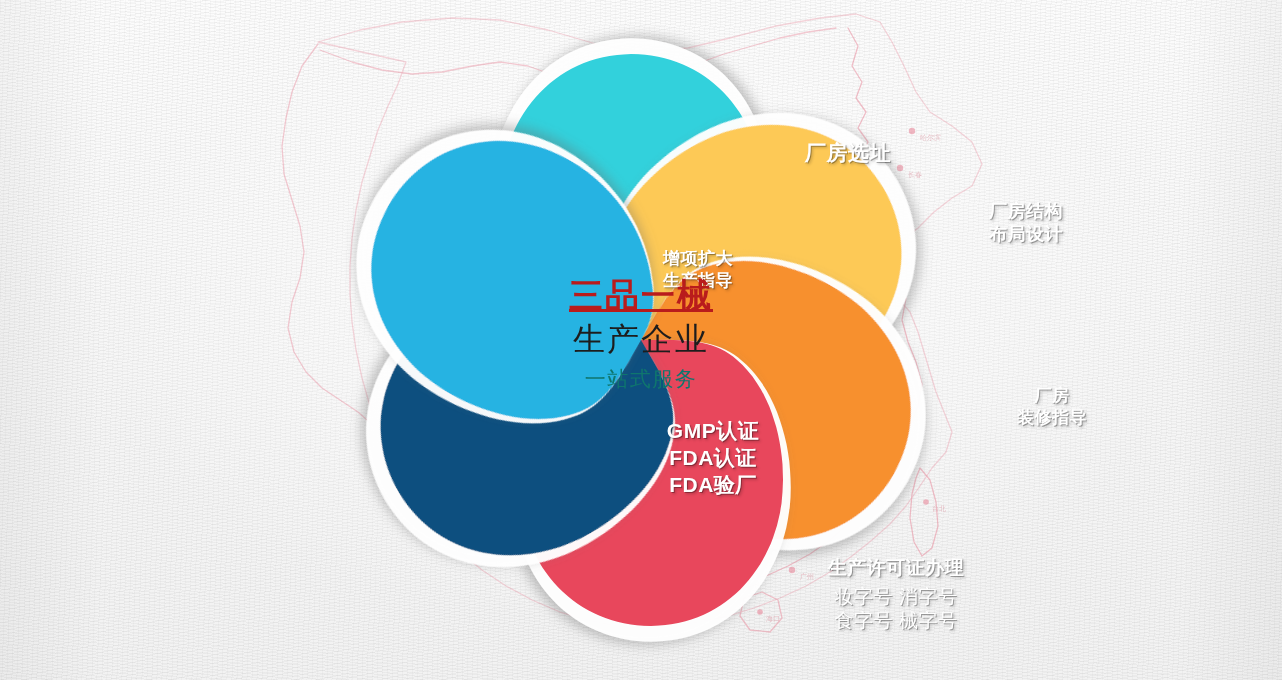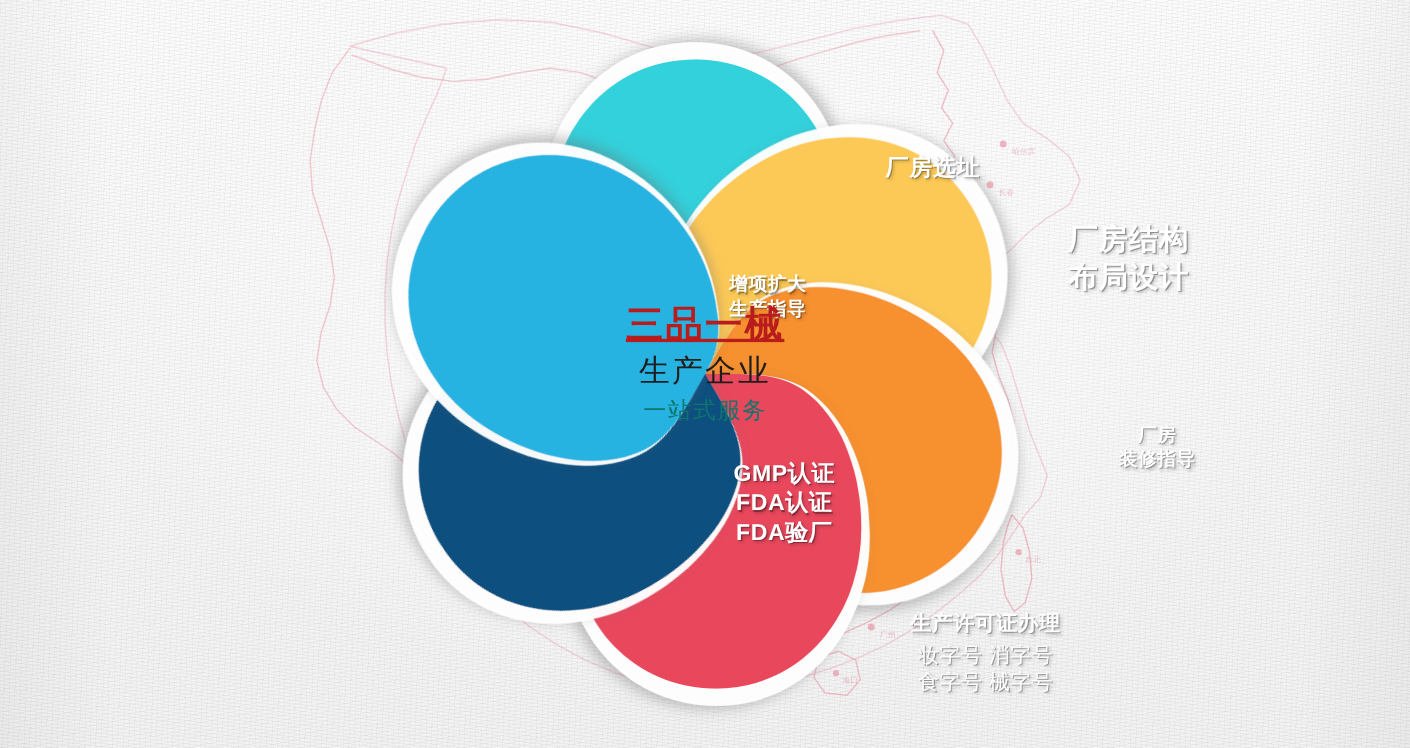--- a/index.html
+++ b/index.html
@@ -70,21 +70,21 @@
     color: #ffffff;
     font-weight: bold;
     line-height: 1.28;
     letter-spacing: 0.5px;
     text-shadow: 1px 1px 0 rgba(0,0,0,0.30), 2px 2px 3px rgba(0,0,0,0.22);
     pointer-events: none;
     white-space: pre-line;
   }
 
   .lbl-teal    { left: 512px; top: 140px; width: 190px; font-size: 21px; }
-  .lbl-yellow  { left: 690px; top: 200px; width: 190px; font-size: 27px; }
+  .lbl-yellow  { left: 690px; top: 200px; width: 190px; font-size: 18px; }
   .lbl-orange  { left: 716px; top: 385px; width: 190px; font-size: 17px; }
   .lbl-red     { left: 530px; top: 532px; width: 250px; font-size: 19px; }
   .lbl-red .red-sub { font-size: 19px; display: block; margin-top: 4px; font-weight: normal; }
   .lbl-navy    { left: 372px; top: 418px; width: 200px; font-size: 21px; }
   .lbl-blue    { left: 362px; top: 248px; width: 190px; font-size: 17px; }
 
   
   .center-block {
     position: absolute;
     left: 518px;
@@ -95,21 +95,21 @@
   }
   .center-title {
     font-size: 34px;
     font-weight: bold;
     color: #b91c1c;
     letter-spacing: 2px;
     line-height: 1.12;
     text-decoration: underline;
   }
   .center-sub1 {
-    font-size: 28px;
+    font-size: 32px;
     color: #1d1d1d;
     letter-spacing: 2px;
     margin-top: 7px;
     line-height: 1.15;
   }
   .center-sub2 {
     font-size: 21px;
     color: #0f766e;
     letter-spacing: 1.5px;
     margin-top: 9px;

